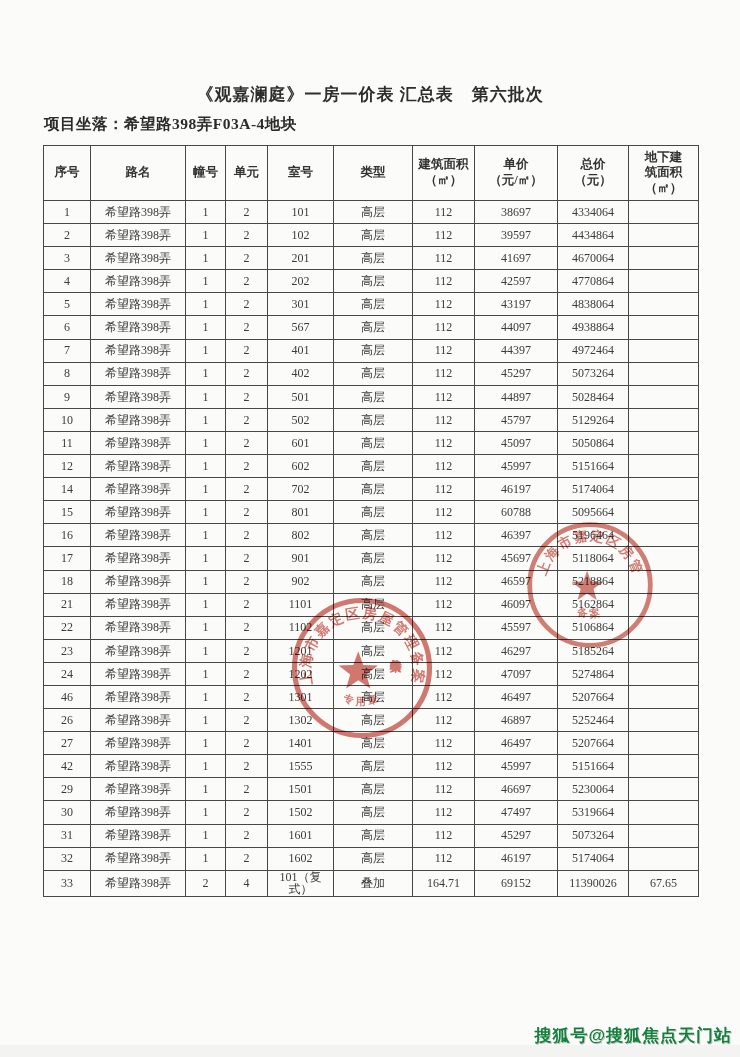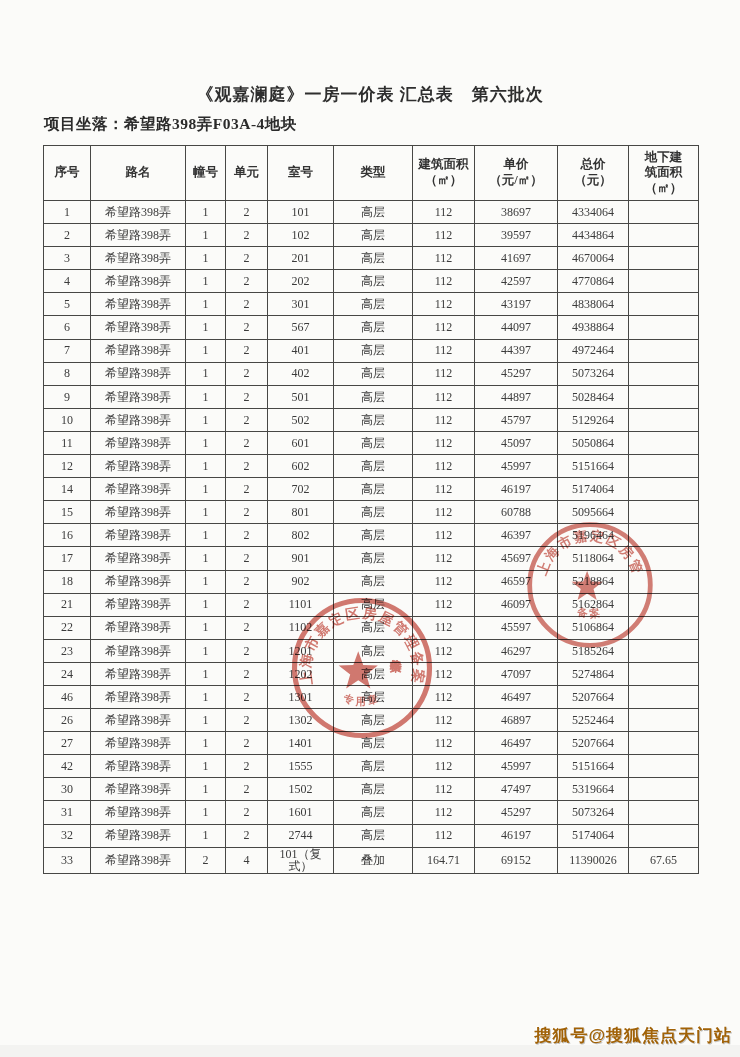--- a/index.html
+++ b/index.html
@@ -58,21 +58,21 @@
     opacity:0.68;
     pointer-events:none;
   }
   .stamp svg{display:block}
 
   .watermark{
     position:absolute;
     right:8px;top:1024px;
     font-family:"Liberation Sans","DejaVu Sans",sans-serif;
     font-size:17px;font-weight:bold;
-    color:#a16207;
+    color:#15803d;
     letter-spacing:1px;
     text-shadow:-1px -1px 0 rgba(255,255,255,.95), 1px 1px 0 rgba(110,110,110,.4);
   }
 </style>
 </head>
 <body>
 
 <div class="page">
 
   <div class="doc-title">《观嘉澜庭》一房一价表 汇总表　第六批次</div>
@@ -405,20 +405,32 @@
           <td>1</td>
           <td>2</td>
           <td>1555</td>
           <td>高层</td>
           <td>112</td>
           <td>45997</td>
           <td>5151664</td>
           <td></td>
         </tr>
         <tr>
+          <td>29</td>
+          <td>希望路398弄</td>
+          <td>1</td>
+          <td>2</td>
+          <td>1501</td>
+          <td>高层</td>
+          <td>112</td>
+          <td>46697</td>
+          <td>5230064</td>
+          <td></td>
+        </tr>
+        <tr>
           <td>30</td>
           <td>希望路398弄</td>
           <td>1</td>
           <td>2</td>
           <td>1502</td>
           <td>高层</td>
           <td>112</td>
           <td>47497</td>
           <td>5319664</td>
           <td></td>
@@ -433,21 +445,21 @@
           <td>112</td>
           <td>45297</td>
           <td>5073264</td>
           <td></td>
         </tr>
         <tr>
           <td>32</td>
           <td>希望路398弄</td>
           <td>1</td>
           <td>2</td>
-          <td>2744</td>
+          <td>1602</td>
           <td>高层</td>
           <td>112</td>
           <td>46197</td>
           <td>5174064</td>
           <td></td>
         </tr>
         <tr>
           <td>33</td>
           <td>希望路398弄</td>
           <td>2</td>

